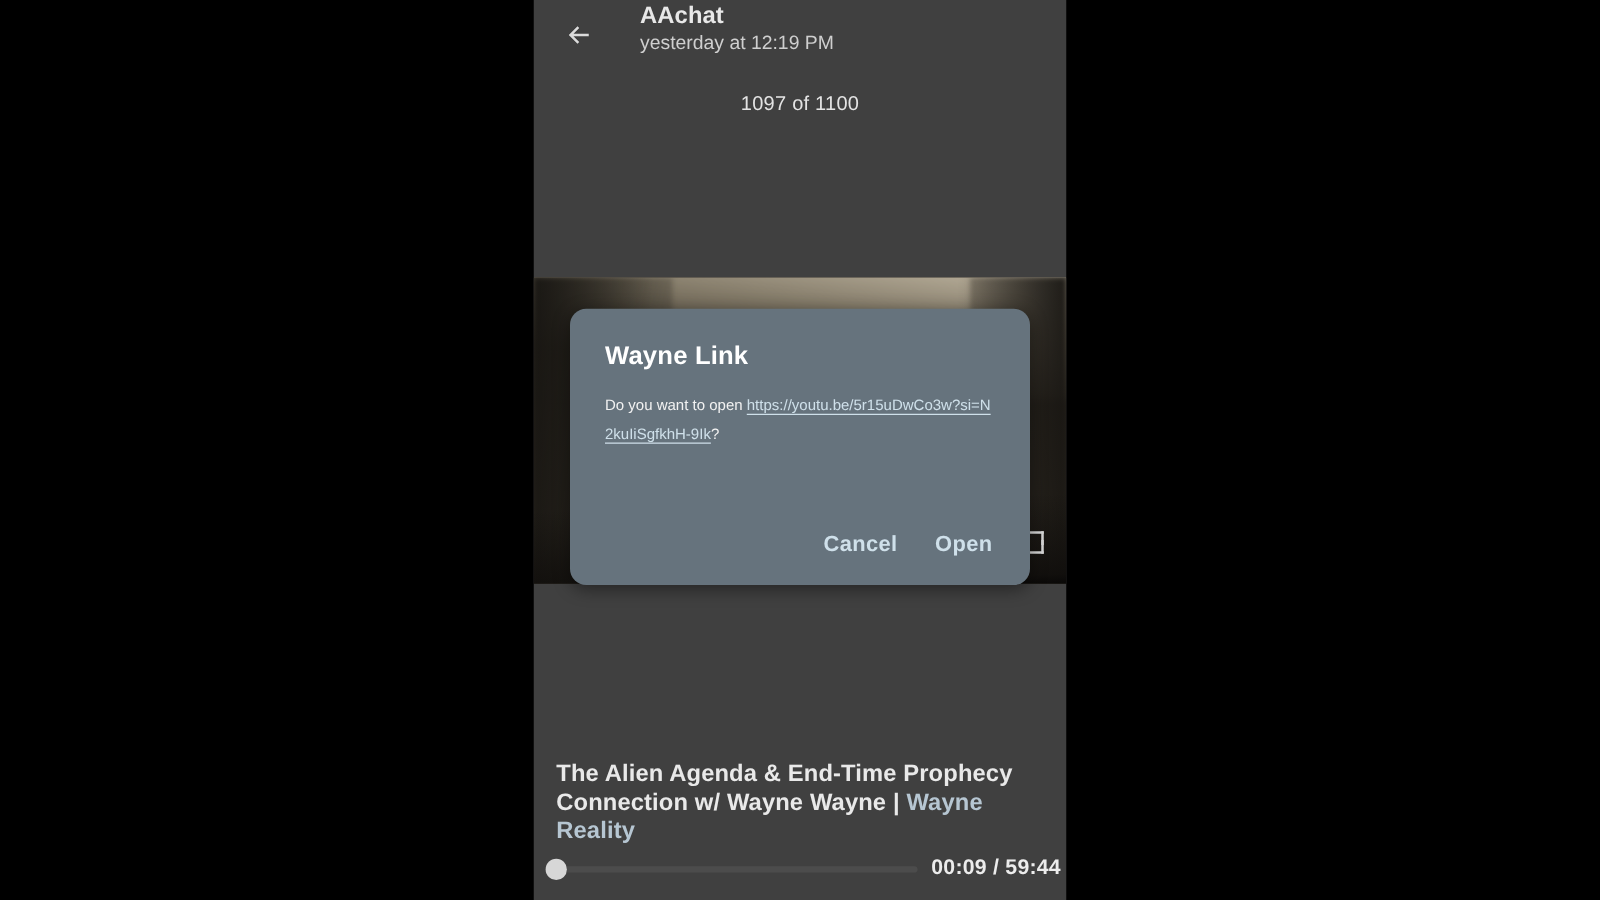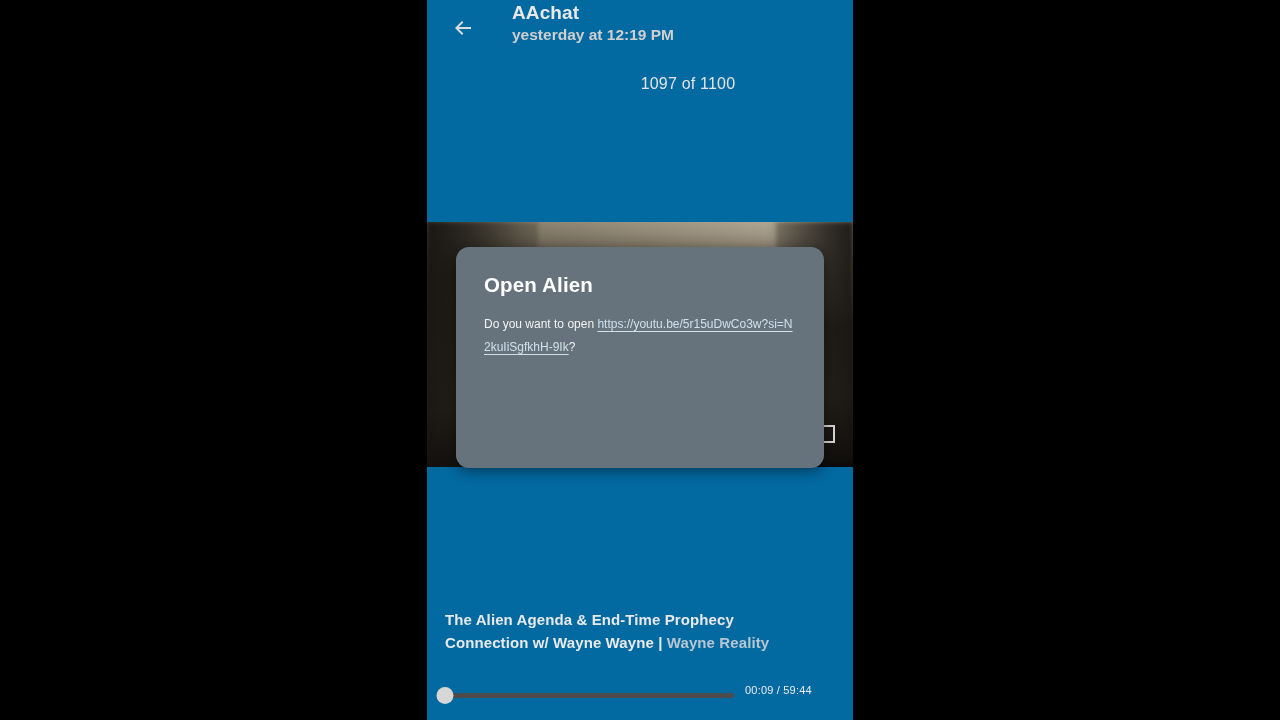--- a/index.html
+++ b/index.html
@@ -22,21 +22,21 @@
     background: #000000;
   }
 
   
   #phone {
     position: absolute;
     left: 427px;
     top: 0;
     width: 426px;
     height: 720px;
-    background: #0369a1;
+    background: #404040;
     overflow: hidden;
   }
 
   
   #appbar {
     position: absolute;
     left: 0; top: 0;
     width: 426px;
     height: 56px;
   }
@@ -63,37 +63,36 @@
   .chat-title {
     color: #e8e8e8;
     font-size: 19px;
     font-weight: 700;
     line-height: 22px;
     letter-spacing: .1px;
   }
   .chat-sub {
     color: #cfcfcf;
     font-size: 15.5px;
-    font-weight: 700;
+    font-weight: 400;
     line-height: 20px;
     margin-top: 1px;
   }
 
   
   #counter {
     position: absolute;
     left: 0;
     top: 75px;
     width: 426px;
     text-align: center;
     color: #e4e4e4;
     font-size: 16px;
     font-weight: 400;
     letter-spacing: .2px;
-    margin-left: 48px;
   }
 
   
   #video-thumb {
     position: absolute;
     left: 0;
     top: 222px;
     width: 426px;
     height: 245px;
     overflow: hidden;
@@ -218,21 +217,21 @@
     border-radius: 4px;
   }
 
   
   #video-title {
     position: absolute;
     left: 18px;
     top: 609px;
     width: 396px;
     color: #e9e9e9;
-    font-size: 15px;
+    font-size: 19px;
     font-weight: 700;
     line-height: 22.5px;
     letter-spacing: .1px;
   }
   #video-title .channel { color: #b6c6d2; }
 
   #player-bar {
     position: absolute;
     left: 0;
     top: 680px;
@@ -272,22 +271,22 @@
     border-radius: 50%;
     background: #d7d7d7;
     transform: translateX(-50%);
     cursor: pointer;
   }
   #time-label {
     position: absolute;
     left: 318px;
     top: 4px;
     color: #ececec;
-    font-size: 11px;
-    font-weight: 400;
+    font-size: 17px;
+    font-weight: 700;
     letter-spacing: .2px;
     white-space: nowrap;
   }
 </style>
 </head>
 <body>
 
 <div id="screen">
 
   <div id="phone">
@@ -316,26 +315,30 @@
       <div class="shadow-r"></div>
       <div class="art2"></div>
 
       <div class="fs-icon">
         <i class="tr"></i>
           <i class="br"></i>
       </div>
     </div>
 
     <div id="dialog">
-      <div id="dialog-title">Open Alien</div>
+      <div id="dialog-title">Wayne Link</div>
 
       <div id="dialog-message">
         <span>Do you want to open </span><span class="lnk">https://youtu.be/5r15uDwCo3w?si=N2kuIiSgfkhH-9Ik</span><span>?</span>
       </div>
 
+      <div class="dialog-actions">
+        <button class="dlg-btn">Cancel</button>
+        <button class="dlg-btn">Open</button>
+      </div>
     </div>
 
     <div id="video-title">
       <span>The Alien Agenda &amp; End-Time Prophecy</span><br>
       <span>Connection w/ Wayne Wayne | </span><span class="channel">Wayne Reality</span>
     </div>
 
     <div id="player-bar">
       <div id="seek-wrap">
         <div id="seek-track"></div>

